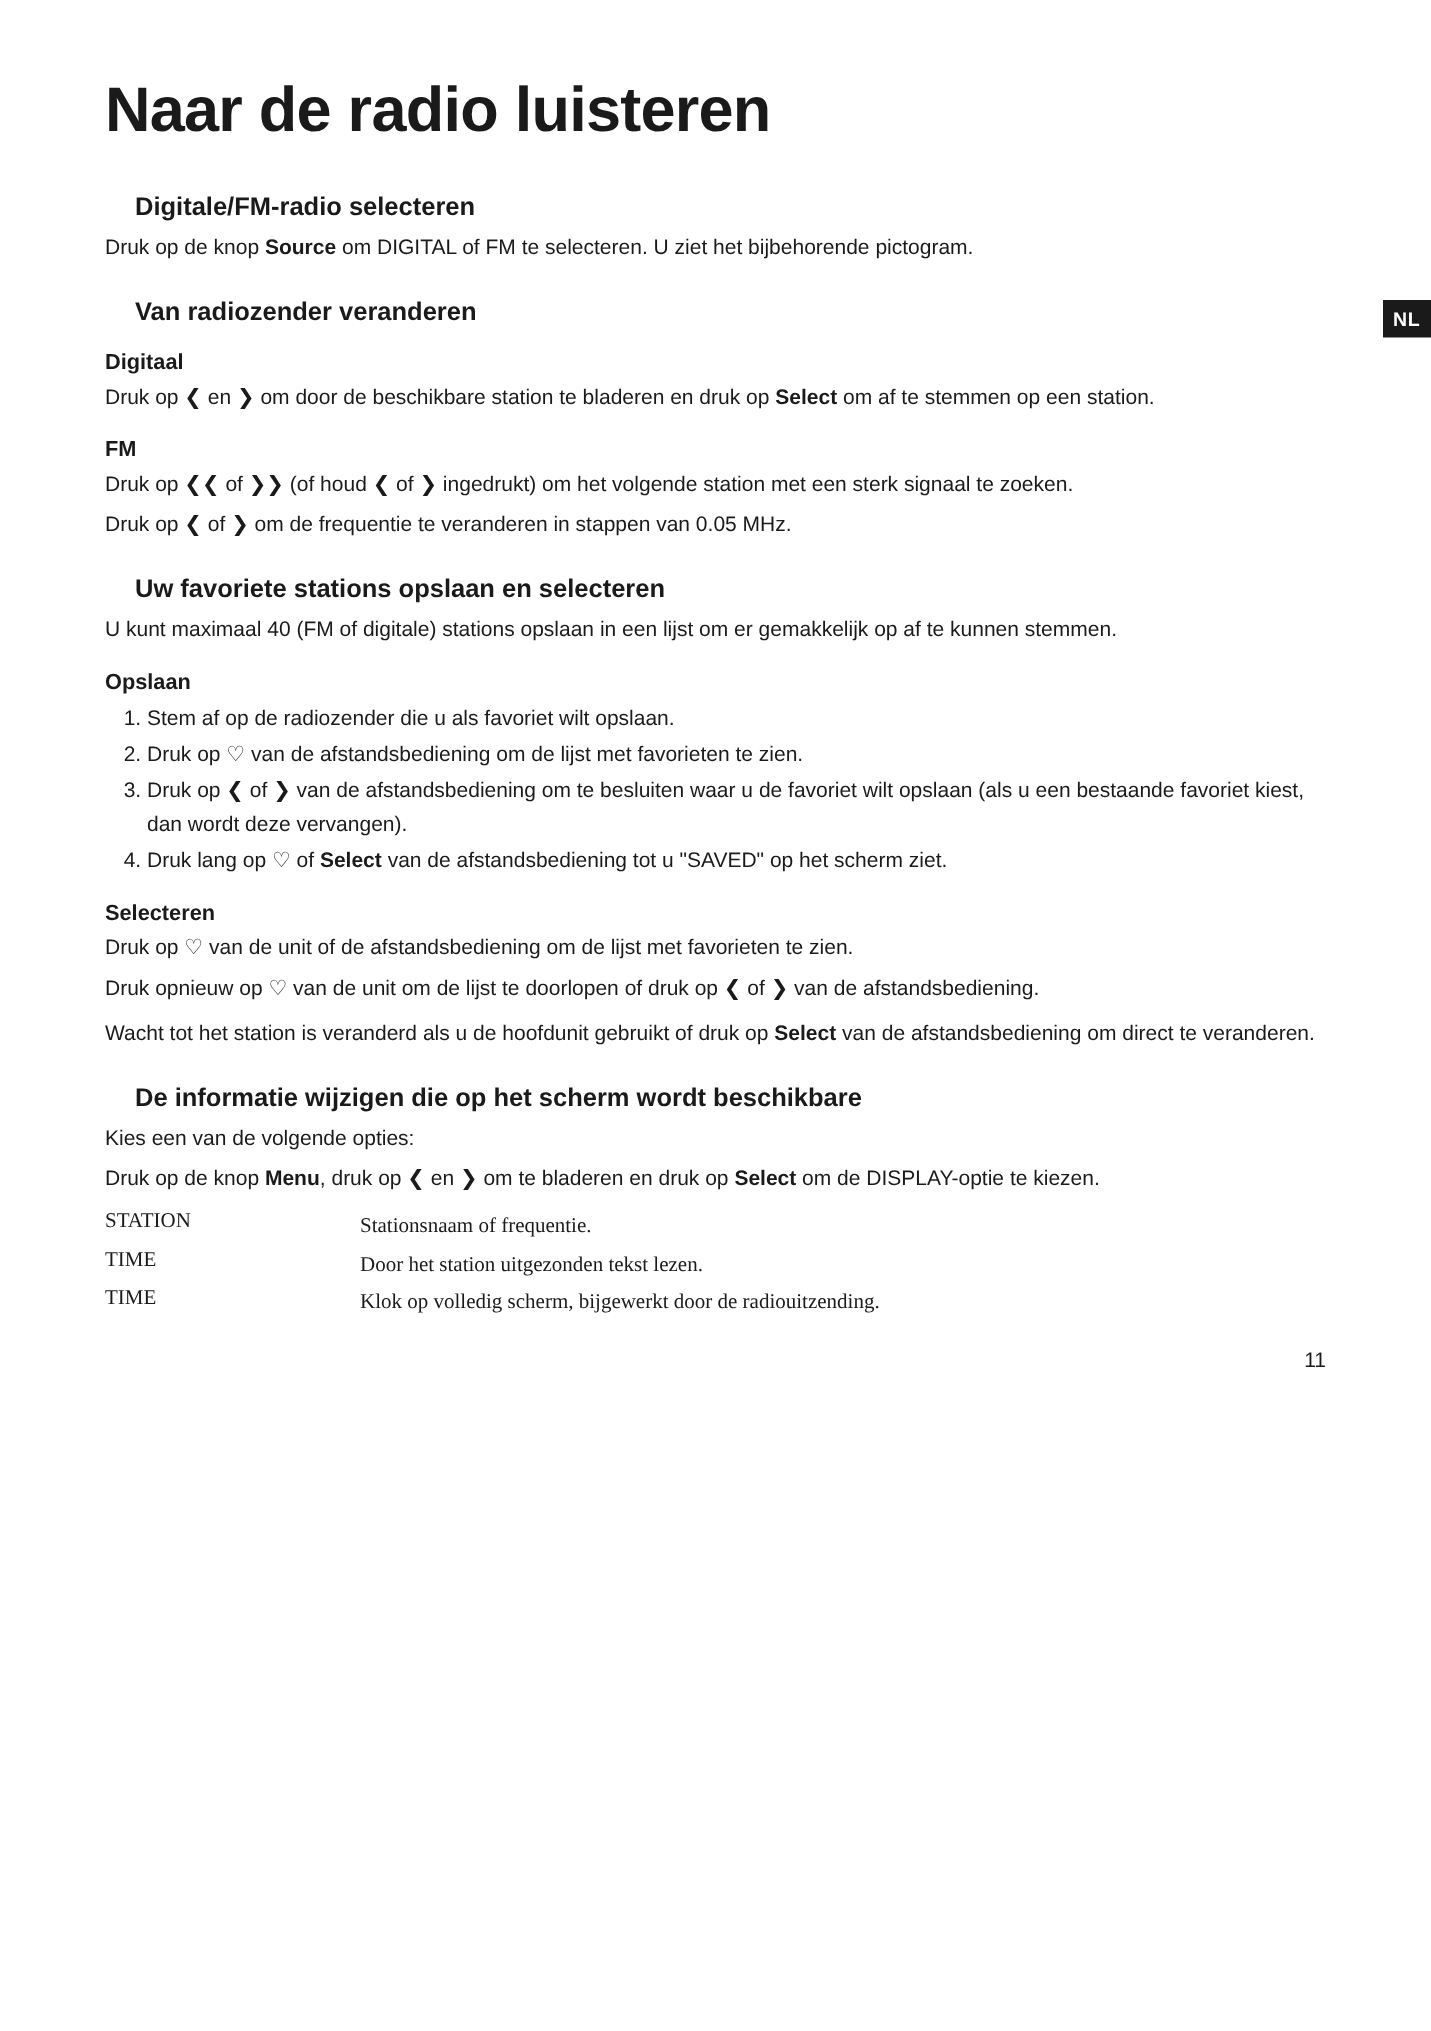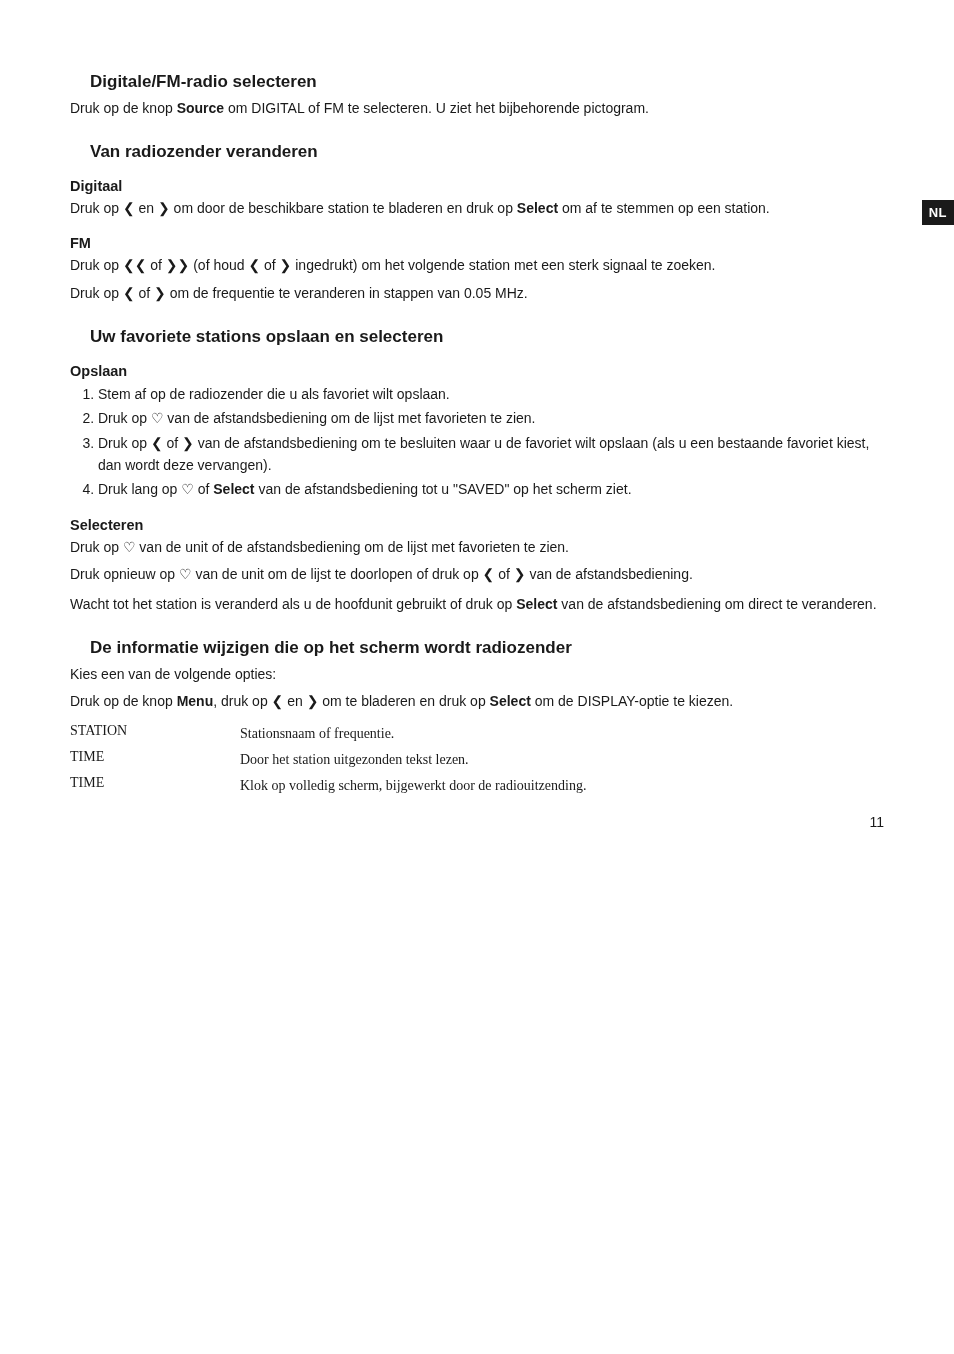--- a/index.html
+++ b/index.html
@@ -111,20 +111,21 @@
       margin-left: 20px;
     }
   </style>
 </head>
 <body>
 
 <div class="page-container">
 
   <div class="nl-badge">NL</div>
 
+  <h1 class="page-title">Naar de radio luisteren</h1>
 
   <div>
     <h2 class="section-heading">Digitale/FM-radio selecteren</h2>
     <p>
       <span>Druk op de knop </span><span class="bold">Source</span><span> om DIGITAL of FM te selecteren. U ziet het bijbehorende pictogram.</span>
     </p>
   </div>
 
   <div>
     <h2 class="section-heading">Van radiozender veranderen</h2>
@@ -134,39 +135,40 @@
       <span>Druk op ❮ en ❯ om door de beschikbare station te bladeren en druk op </span><span class="bold">Select</span><span> om af te stemmen op een station.</span>
     </p>
 
     <h3 class="sub-heading">FM</h3>
     <p>Druk op ❮❮ of ❯❯ (of houd ❮ of ❯ ingedrukt) om het volgende station met een sterk signaal te zoeken.</p>
     <p>Druk op ❮ of ❯ om de frequentie te veranderen in stappen van 0.05 MHz.</p>
   </div>
 
   <div>
     <h2 class="section-heading">Uw favoriete stations opslaan en selecteren</h2>
+    <p>U kunt maximaal 40 (FM of digitale) stations opslaan in een lijst om er gemakkelijk op af te kunnen stemmen.</p>
 
     <h3 class="sub-heading">Opslaan</h3>
     <ol>
       <li><span>Stem af op de radiozender die u als favoriet wilt opslaan.</span></li>
       <li><span>Druk op ♡ van de afstandsbediening om de lijst met favorieten te zien.</span></li>
       <li><span>Druk op ❮ of ❯ van de afstandsbediening om te besluiten waar u de favoriet wilt opslaan (als u een bestaande favoriet kiest, dan wordt deze vervangen).</span></li>
       <li>Druk lang op ♡ of <span class="bold">Select</span> van de afstandsbediening tot u "SAVED" op het scherm ziet.</li>
     </ol>
 
     <h3 class="sub-heading">Selecteren</h3>
     <p>Druk op ♡ van de unit of de afstandsbediening om de lijst met favorieten te zien.</p>
     <p>Druk opnieuw op ♡ van de unit om de lijst te doorlopen of druk op ❮ of ❯ van de afstandsbediening.</p>
     <p style="margin-top:8px;">
       <span>Wacht tot het station is veranderd als u de hoofdunit gebruikt of druk op </span><span class="bold">Select</span><span> van de afstandsbediening om direct te veranderen.</span>
     </p>
   </div>
 
   <div>
-    <h2 class="section-heading">De informatie wijzigen die op het scherm wordt radiozender</h2>
+    <h2 class="section-heading">De informatie wijzigen die op het scherm wordt beschikbare</h2>
     <p>Kies een van de volgende opties:</p>
     <p>
       <span>Druk op de knop </span><span class="bold">Menu</span><span>, druk op ❮ en ❯ om te bladeren en druk op </span><span class="bold">Select</span><span> om de DISPLAY-optie te kiezen.</span>
     </p>
 
     <div class="display-table">
       <div class="display-table-row">
         <div class="display-table-key">STATION</div>
         <div class="display-table-val">Stationsnaam of frequentie.</div>
       </div>

